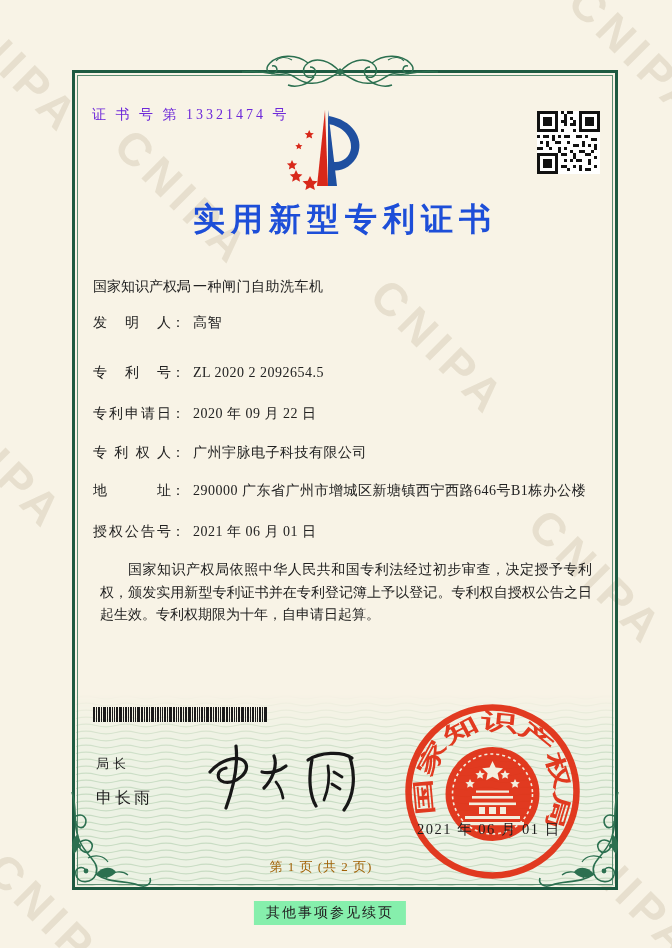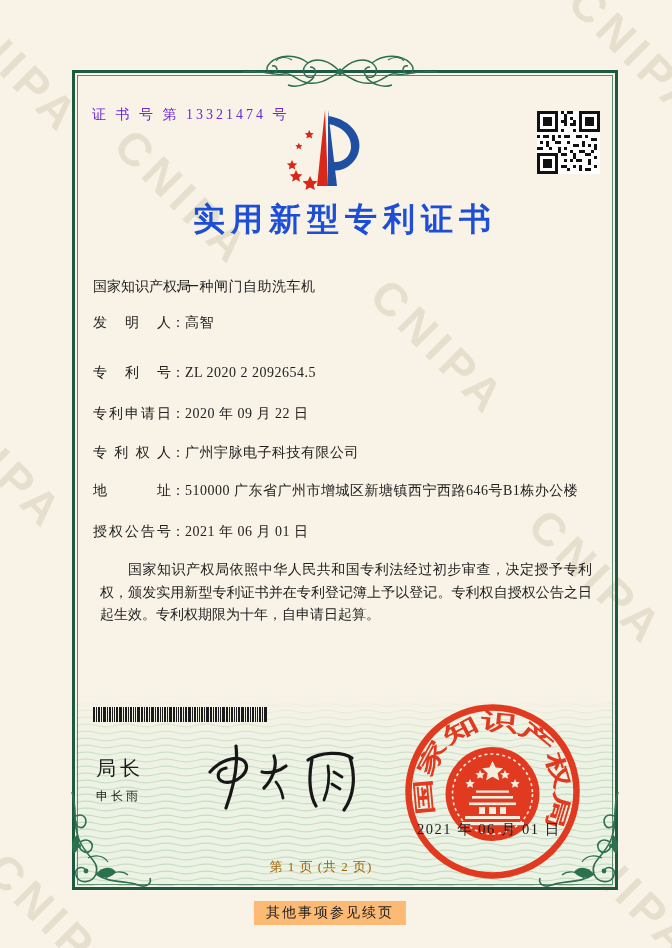--- a/index.html
+++ b/index.html
@@ -35,46 +35,46 @@
     position:absolute;left:72px;top:198px;width:546px;
     text-align:center;font-size:32px;font-weight:700;
     letter-spacing:6px;color:#1d4ed8;
   }
   .qr{position:absolute;left:537px;top:111px;width:63px;height:63px;}
   .logo{position:absolute;left:278px;top:106px;width:90px;height:86px;}
   
   .frow{position:absolute;left:93px;font-size:14px;color:#222;line-height:22px;white-space:nowrap;}
   .f-label{display:inline-block;width:78px;text-align:justify;text-align-last:justify;vertical-align:top;}
   .f-colon{display:inline-block;vertical-align:top;}
-  .f-value{display:inline-block;margin-left:0;vertical-align:top;letter-spacing:0.5px;}
+  .f-value{display:inline-block;margin-left:8px;vertical-align:top;letter-spacing:0.5px;}
   .frow.addr{white-space:normal;}
   .frow.addr .f-value{width:412px;letter-spacing:0.5px;}
   .grant-pair2{position:absolute;left:357px;top:0;}
   .paras{
     position:absolute;left:93px;top:552px;width:506px;
     font-size:14px;line-height:1.62;text-align:justify;color:#1d1d1d;
   }
   .paras p{margin:7px;text-indent:2em;}
   .barcode{position:absolute;left:93px;top:707px;width:176px;height:15px;}
   .wavy{position:absolute;left:76px;top:694px;width:538px;height:192px;
     -webkit-mask-image:linear-gradient(to bottom,transparent 0,rgba(0,0,0,.8) 45px,#000 95px);
     mask-image:linear-gradient(to bottom,transparent 0,rgba(0,0,0,.8) 45px,#000 95px);
   }
-  .director-title{position:absolute;left:96px;top:755px;font-size:20px;letter-spacing:4px;color:#1c1c1c;}
-  .director-name{position:absolute;left:96px;top:788px;font-size:12px;letter-spacing:3px;color:#1c1c1c;}
+  .director-title{position:absolute;left:96px;top:755px;font-size:13px;letter-spacing:4px;color:#1c1c1c;}
+  .director-name{position:absolute;left:96px;top:788px;font-size:16px;letter-spacing:3px;color:#1c1c1c;}
   .signature{position:absolute;left:196px;top:738px;width:178px;height:78px;}
   .seal{position:absolute;left:402px;top:701px;width:181px;height:181px;}
   .seal-date{
     position:absolute;left:417px;top:820px;font-size:14.5px;color:#1e1e1e;
     letter-spacing:1.5px;white-space:nowrap;
   }
   .page-info{position:absolute;left:72px;top:858px;width:498px;text-align:center;font-size:13px;color:#a16207;letter-spacing:1px;}
   .footer-note{
     position:absolute;left:50%;top:901px;transform:translateX(-54%);
-    background:#fdba74;padding:3px 12px;font-size:14px;letter-spacing:2px;color:#222;
+    background:#86efac;padding:3px 12px;font-size:14px;letter-spacing:2px;color:#222;
     white-space:nowrap;
   }
   .ornament-top{position:absolute;left:238px;top:48px;width:204px;height:46px;}
   .corner{position:absolute;width:92px;height:106px;}
   .corner.bl{left:62px;top:786px;}
   .corner.br{left:536px;top:786px;transform:scaleX(-1);}
 </style>
 </head>
 <body>
 
@@ -190,21 +190,21 @@
 <div class="frow" style="top:362px;">
   <span class="f-label">专利号</span><span class="f-colon">：</span><span class="f-value">ZL 2020 2 2092654.5</span>
 </div>
 <div class="frow" style="top:403px;">
   <span class="f-label">专利申请日</span><span class="f-colon">：</span><span class="f-value">2020 年 09 月 22 日</span>
 </div>
 <div class="frow" style="top:442px;">
   <span class="f-label">专利权人</span><span class="f-colon">：</span><span class="f-value">广州宇脉电子科技有限公司</span>
 </div>
 <div class="frow addr" style="top:480px;">
-  <span class="f-label">地址</span><span class="f-colon">：</span><span class="f-value">510000 广东省广州市增城区新塘镇西宁西路646号B1栋办公楼</span>
+  <span class="f-label">地址</span><span class="f-colon">：</span><span class="f-value">290000 广东省广州市增城区新塘镇西宁西路646号B1栋办公楼</span>
 </div>
 <div class="frow" style="top:521px;width:520px;">
   <span class="f-label">授权公告号</span><span class="f-colon">：</span><span class="f-value">2021 年 06 月 01 日</span>
 </div>
 
 <div class="paras">
   <p>国家知识产权局依照中华人民共和国专利法经过初步审查，决定授予专利权，颁发实用新型专利证书并在专利登记簿上予以登记。专利权自授权公告之日起生效。专利权期限为十年，自申请日起算。</p>
 </div>
 
 <svg class="barcode" viewBox="0 0 176 15" preserveAspectRatio="none">

